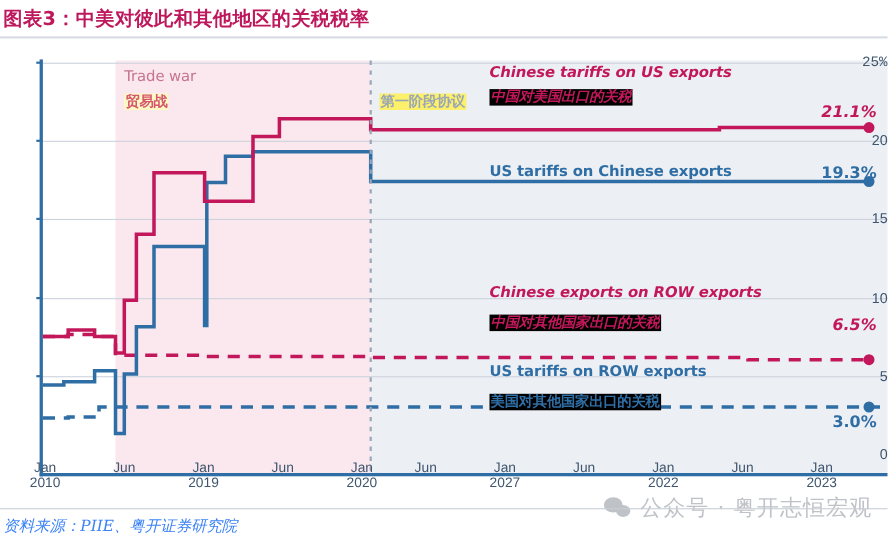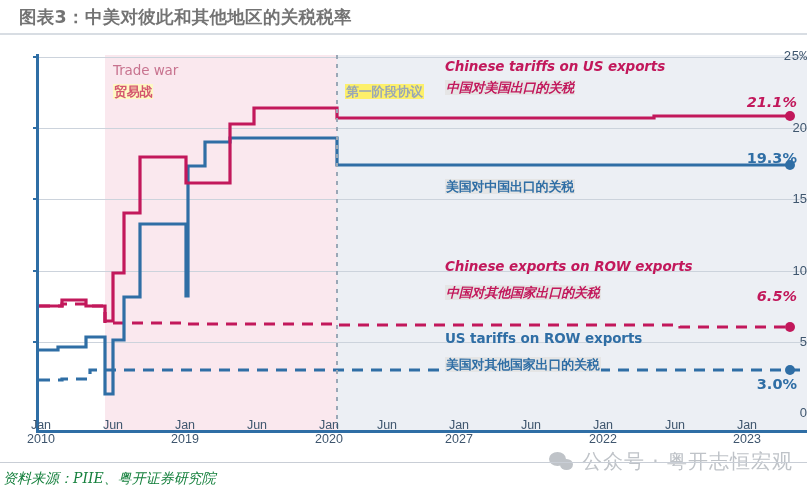--- a/index.html
+++ b/index.html
@@ -9,22 +9,22 @@
     background: #ffffff;
     font-family: "Liberation Sans", sans-serif;
     overflow: hidden;
     position: relative;
   }
   #title-bar {
     position: absolute; left: 0; top: 0; width: 807px; height: 33px;
     display: flex; align-items: center;
   }
   #chart-title {
-    font-size: 17.5px; font-weight: bold; color: #737373;
-    letter-spacing: 0.3px; padding-left: 19px;
+    font-size: 17.5px; font-weight: bold; color: #be185d;
+    letter-spacing: 0.3px; padding-left: 3px;
     font-family: "DejaVu Sans", "Liberation Sans", sans-serif;
   }
   #title-rule {
     position: absolute; left: 0; top: 33px; width: 807px; height: 2px;
     background: #d8dde3;
   }
   #plot-area {
     position: absolute; left: 0; top: 36px; width: 807px; height: 404px;
     background: #ffffff;
   }
@@ -54,35 +54,35 @@
   }
   .xtick-label span { display: block; }
   .tickmark { position: absolute; width: 5px; height: 2px; background: #2f6ea5; left: 33px; }
   svg#lines { position: absolute; left: 0; top: 0; width: 807px; height: 404px; overflow: visible; }
   .ann {
     position: absolute;
     font-family: "DejaVu Sans", "Liberation Sans", sans-serif;
   }
   .ann-en { font-size: 13.5px; font-weight: bold; letter-spacing: -0.1px; }
   .ann-cn { font-size: 13px; font-weight: bold; letter-spacing: -0.2px; }
-  .hl { background: #e5e5e5; padding: 0 1px; }
+  .hl { background: #000000; padding: 0 1px; }
   .red { color: #c2185b; font-style: italic; }
   .blue { color: #2f6ea5; }
   .annbox-trade-en { left: 113px; top: 26px; font-size: 13.5px; color: #c8738f; font-weight: 400; }
   .annbox-trade-cn { left: 113px; top: 47px; }
   .annbox-trade-cn .hl { color: #d4566f; background: #fef9c3; }
   .annbox-phase-en { left: 345px; top: 26px; font-size: 13.5px; color: #9aa7b6; font-weight: 400; }
   .annbox-phase-cn { left: 345px; top: 47px; }
   .annbox-phase-cn .hl { color: #9aa7b6; background: #fdf06a; }
   .val-label { position: absolute; font-size: 14.5px; font-weight: bold; font-family: "DejaVu Sans","Liberation Sans",sans-serif; }
   #footer-rule {
     position: absolute; left: 0; top: 462px; width: 807px; height: 1px; background: #c9ced6;
   }
   #footer-note {
-    position: absolute; left: 3px; top: 470px; font-size: 14px; color: #15803d;
+    position: absolute; left: 3px; top: 470px; font-size: 14px; color: #3b82f6;
     font-family: "DejaVu Serif", "Liberation Serif", serif; font-style: italic;
   }
   #watermark {
     position: absolute; right: 14px; top: 448px;
     font-size: 20px; color: #bfc3c8; letter-spacing: 1px;
     font-family: "DejaVu Sans", "Liberation Sans", sans-serif;
     display: flex; align-items: center; gap: 7px;
   }
   #wm-icon { display: inline-block; width: 26px; height: 20px; position: relative; }
   #wm-icon::before, #wm-icon::after {
@@ -145,21 +145,21 @@
   </svg>
 
   <div class="ann ann-en annbox-trade-en">Trade war</div>
   <div class="ann ann-cn annbox-trade-cn"><span class="hl">贸易战</span></div>
   <div class="ann ann-cn annbox-phase-cn"><span class="hl">第一阶段协议</span></div>
 
   <div class="ann ann-en red" style="left:445px; top:22px;">Chinese tariffs on US exports</div>
   <div class="ann ann-cn" style="left:445px; top:43px;"><span class="hl red">中国对美国出口的关税</span></div>
   <div class="val-label red" style="right:10px; top:58px;">21.1%</div>
 
-  <div class="ann ann-cn" style="left:445px; top:142px;"><span class="hl blue">美国对中国出口的关税</span></div>
+  <div class="ann ann-en blue" style="left:445px; top:112px;">US tariffs on Chinese exports</div>
   <div class="val-label blue" style="right:10px; top:114px;">19.3%</div>
 
   <div class="ann ann-en red" style="left:445px; top:222px;">Chinese exports on ROW exports</div>
   <div class="ann ann-cn" style="left:445px; top:248px;"><span class="hl red">中国对其他国家出口的关税</span></div>
   <div class="val-label red" style="right:10px; top:252px;margin-left:18px;">6.5%</div>
 
   <div class="ann ann-en blue" style="left:445px; top:294px;">US tariffs on ROW exports</div>
   <div class="ann ann-cn" style="left:445px; top:320px;"><span class="hl blue">美国对其他国家出口的关税</span></div>
   <div class="val-label blue" style="right:10px; top:340px;">3.0%</div>
 

